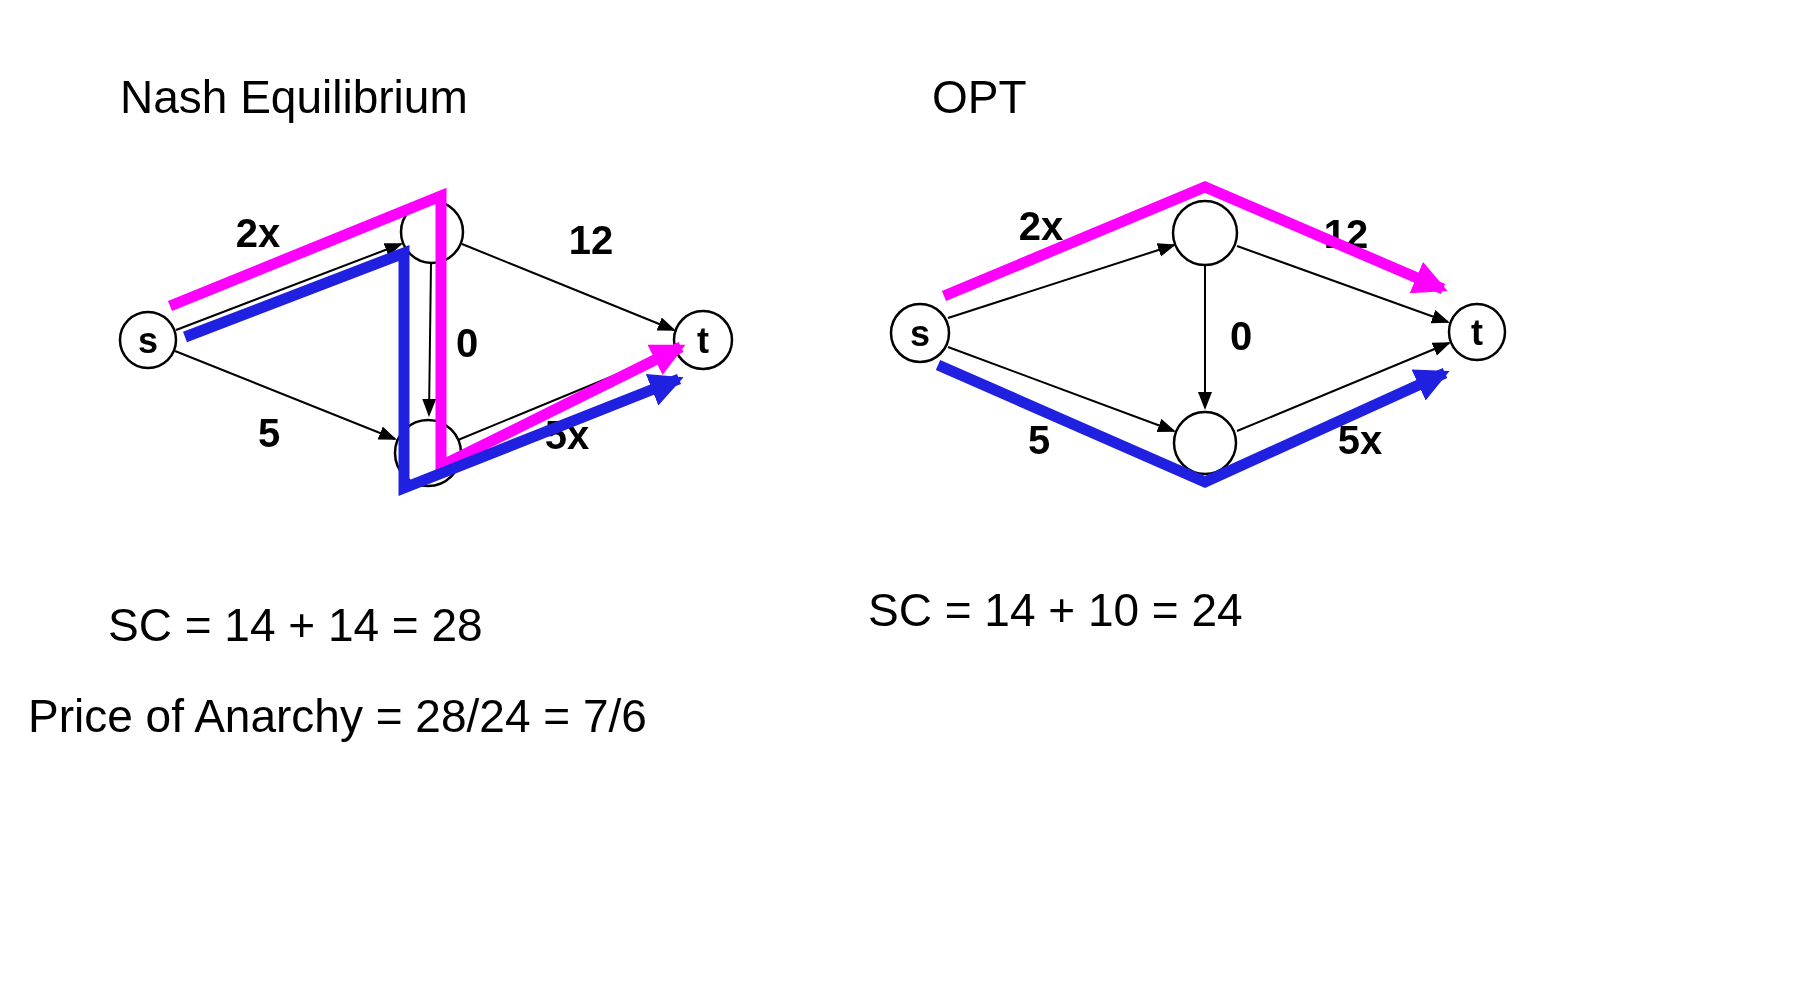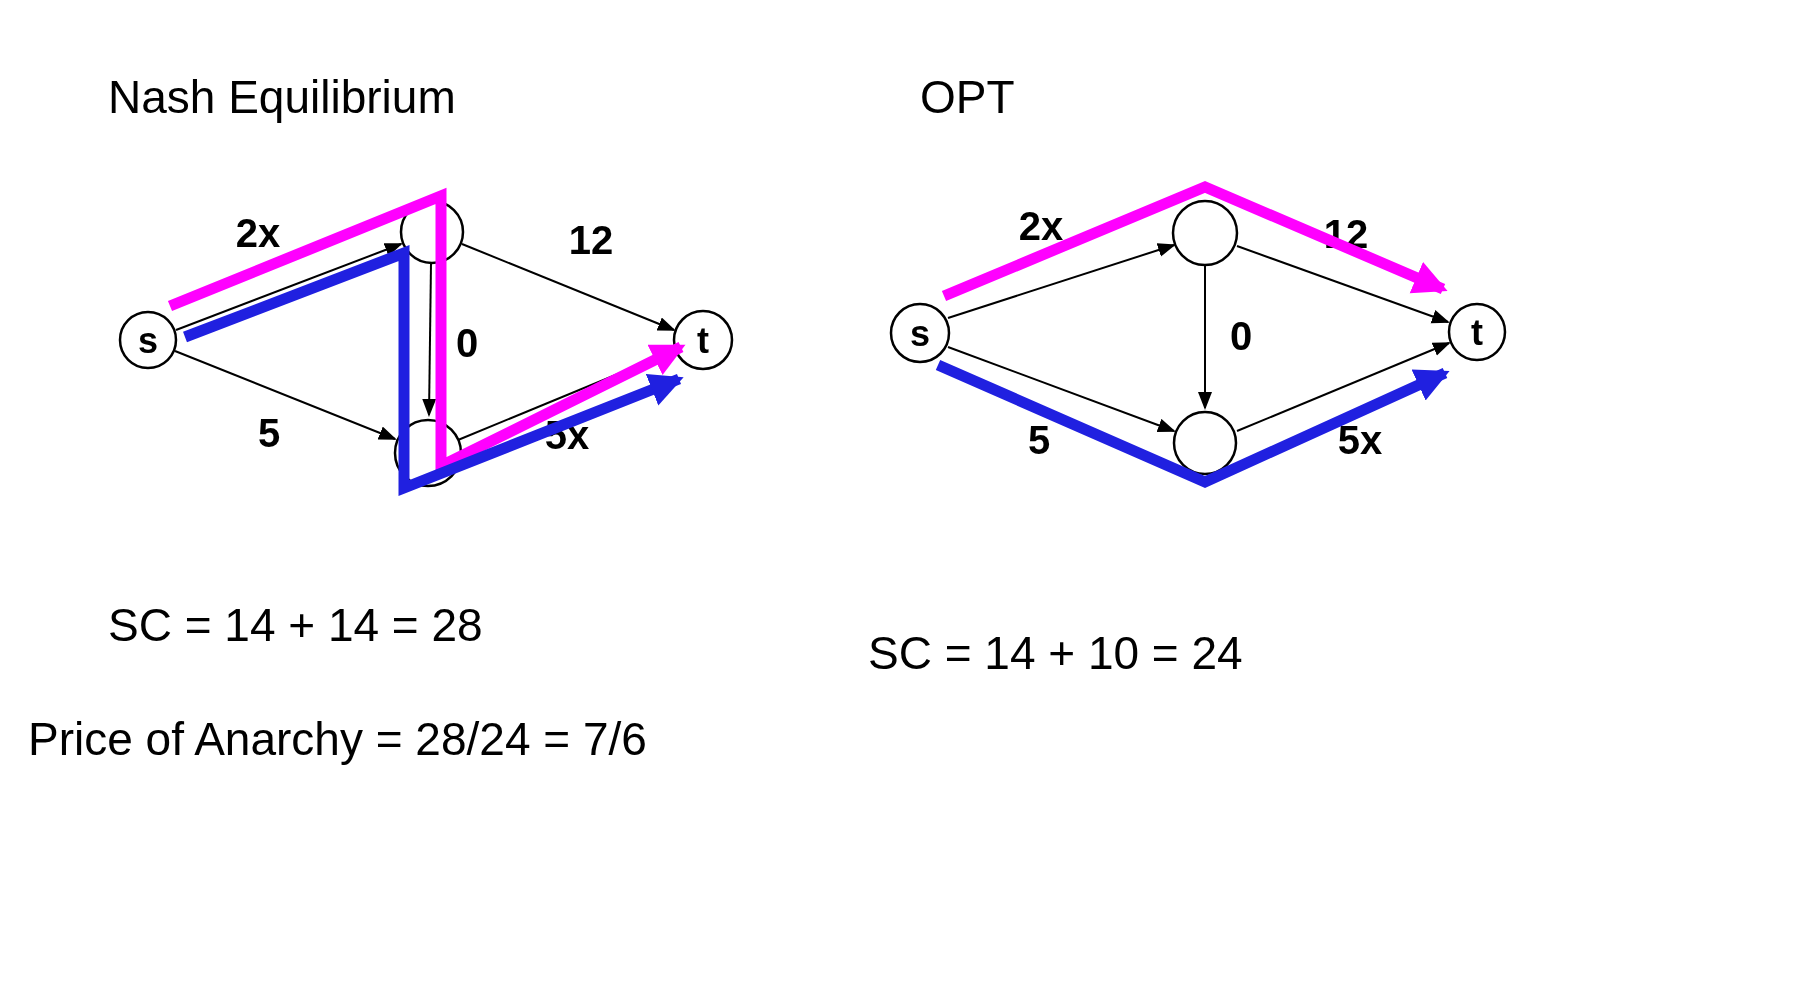--- a/index.html
+++ b/index.html
@@ -1,20 +1,20 @@
 <!DOCTYPE html>
 <html><head>
 <meta charset="utf-8">
 <style>
   html,body{margin:0;padding:0;background:#ffffff;}
   .canvas{
     position:relative;width:1820px;height:1000px;background:#ffffff;
     font-family:"Liberation Sans",sans-serif;color:#000;overflow:hidden;
   }
-  .title{position:absolute;font-size:46px;font-weight:400;white-space:nowrap;}
+  .title{position:absolute;font-size:46px;font-weight:400;white-space:nowrap;margin-left:12px;}
   .sc{position:absolute;font-size:46px;font-weight:400;white-space:nowrap;}
   .footer{position:absolute;font-size:46px;line-height:1.16;white-space:nowrap;}
   .graph-svg{position:absolute;left:0;top:0;}
   svg text{font-family:"Liberation Sans",sans-serif;fill:#000;}
   .edge-label{font-size:40px;font-weight:bold;text-anchor:middle;}
   .node-label{font-size:36px;font-weight:bold;text-anchor:middle;}
   .node{fill:#ffffff;stroke:#000000;stroke-width:2.5;}
   .thin{stroke:#000000;stroke-width:2;fill:none;}
   .thick{fill:none;stroke-width:11;stroke-linejoin:miter;}
 </style>
@@ -86,19 +86,19 @@
       <text class="edge-label" x="1241" y="350">0</text>
       <text class="edge-label" x="1039" y="454">5</text>
       <text class="edge-label" x="1360" y="454">5x</text>
 
       <polyline class="thick" points="944,296 1205,187 1443,289" marker-end="url(#arrow-magenta)" stroke="#FF00FF"></polyline>
       <polyline class="thick" points="938,365 1205,482 1445,373" marker-end="url(#arrow-blue)" stroke="#2020E0"></polyline>
     </g>
   </svg>
 
   <div class="sc" style="left:108px;top:598px;">SC = 14 + 14 = 28</div>
-  <div class="sc" style="left:868px;top:583px;margin-top:43px;">SC = 14 + 10 = 24</div>
+  <div class="sc" style="left:868px;top:583px;">SC = 14 + 10 = 24</div>
 
-  <div class="footer" style="left:28px;top:713px;">
+  <div class="footer" style="left:28px;top:690px;">
     <div>Price of Anarchy = 28/24 = 7/6</div>
   </div>
 
 </div>
 
 </body></html>

